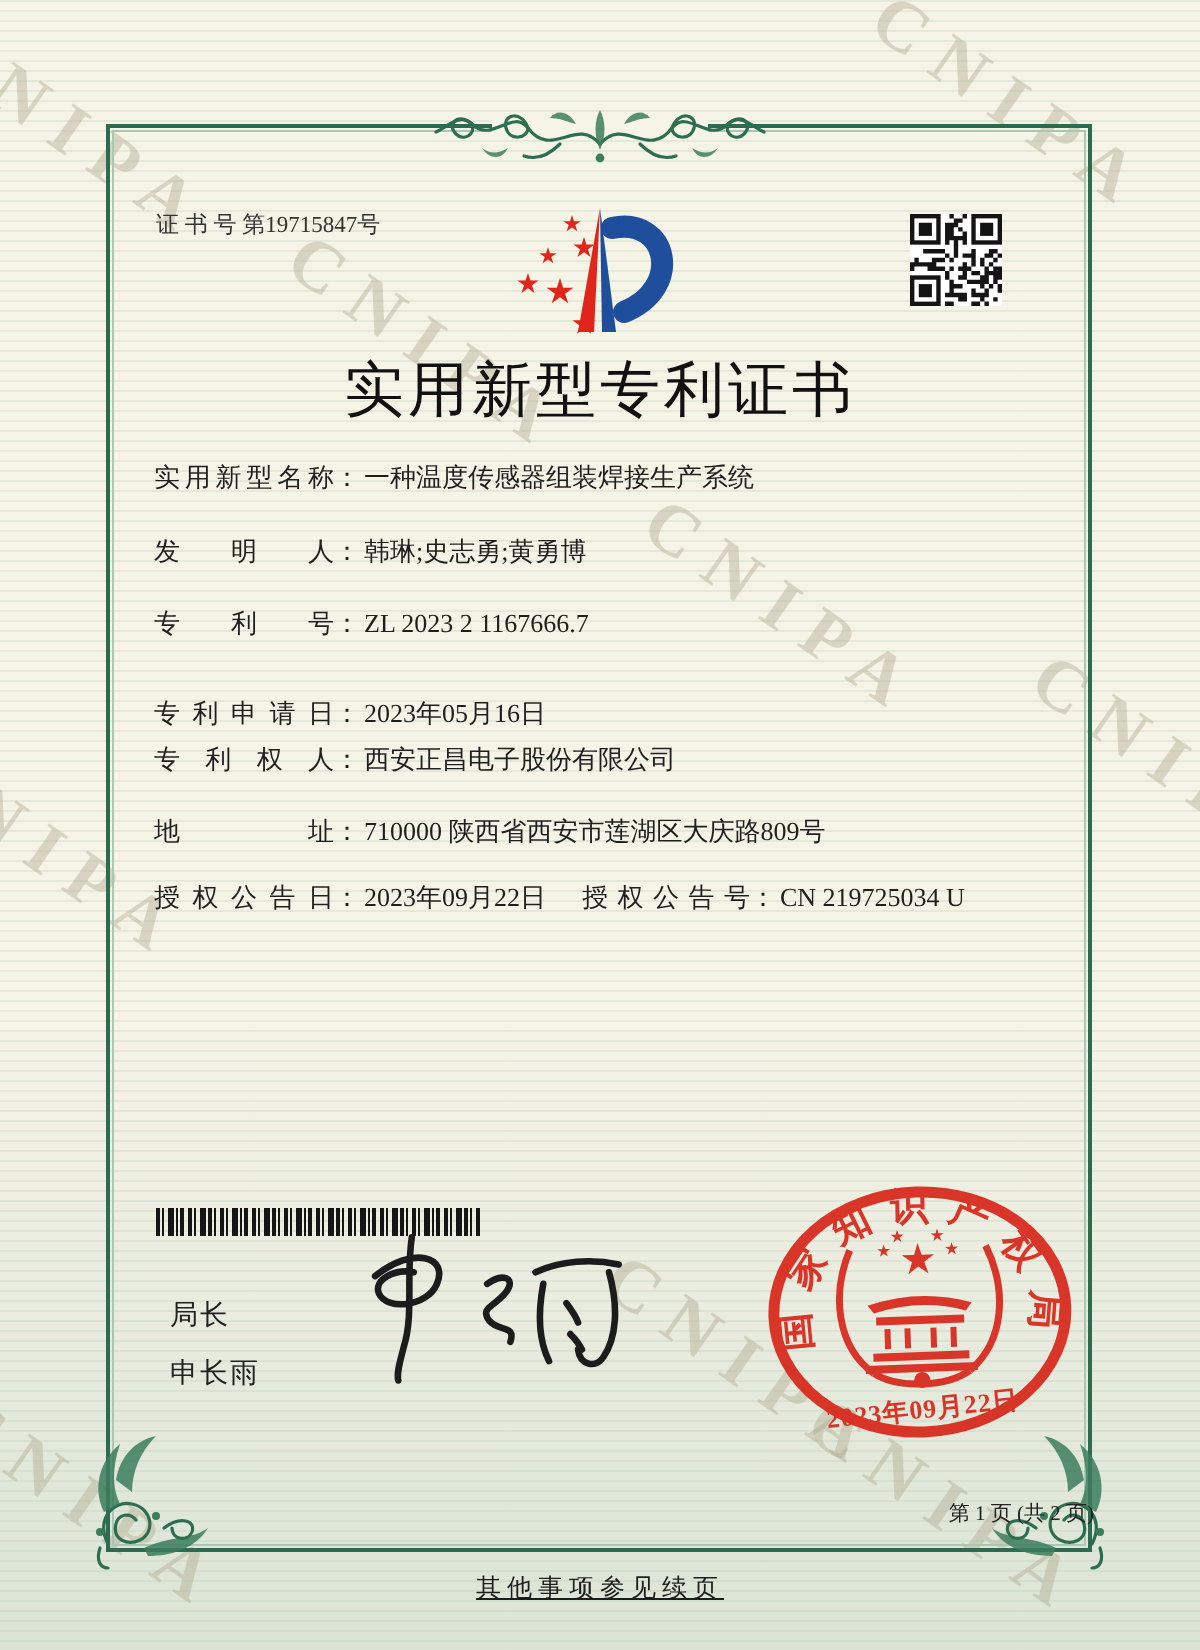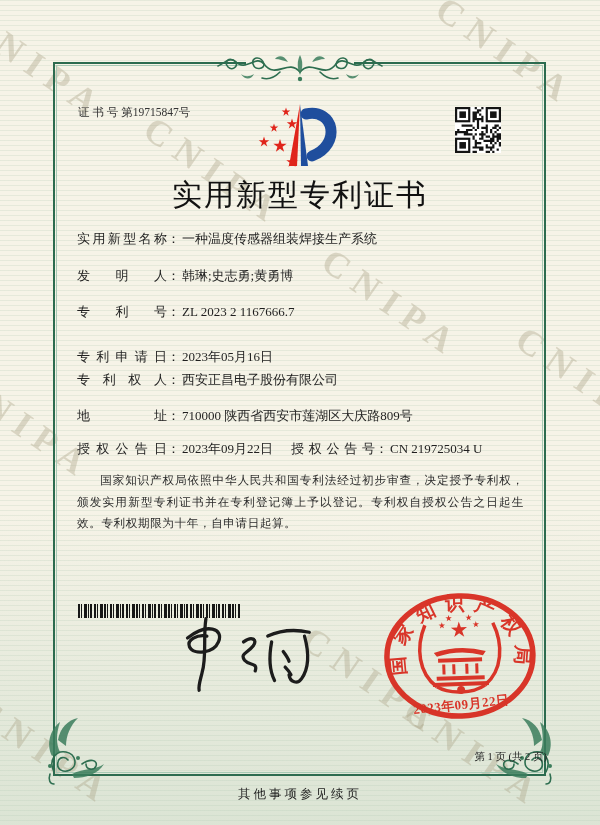--- a/index.html
+++ b/index.html
@@ -36,21 +36,21 @@
   .fgroup2 .flabel{width:84px;}
   .legal{position:absolute;left:77px;top:470px;width:447px;z-index:4;
     font-size:11.6px;line-height:21.5px;letter-spacing:.6px;text-align:justify;color:#2b2b2b;}
   .legal p{margin:0;text-indent:2em;}
   .barcode{position:absolute;left:78px;top:604px;z-index:4;}
   .signatory{position:absolute;left:85px;top:649px;z-index:4;font-size:14px;letter-spacing:1px;}
   .signatory div{margin-bottom:11px;}
   .sig{position:absolute;left:174px;top:612px;z-index:4;}
   .seal{position:absolute;left:380px;top:588px;z-index:5;opacity:.93;transform:rotate(-2deg);}
   .page-ind{position:absolute;left:53px;top:750px;width:494px;text-align:right;font-size:10.5px;z-index:4;color:#222;}
-  .note{position:absolute;left:0;top:786px;width:600px;text-align:center;font-size:12.5px;letter-spacing:3px;z-index:4;color:#1d1d1d;}
+  .note{position:absolute;left:0;top:786px;width:600px;text-align:center;font-size:12.5px;letter-spacing:3px;z-index:4;color:#1d1d1d;text-decoration:underline;}
   .g-stroke{stroke:#2e6e50;fill:none;stroke-width:1.6;stroke-linecap:round;}
   .g-fill{fill:#3b7d5c;opacity:.85;}
 </style>
 </head>
 <body>
 
 <div class="page">
   <div class="pattern"></div>
   <div class="tint"></div>
 
@@ -156,21 +156,20 @@
     <span class="flabel">地址</span><span class="fcolon">：</span><span class="fval">710000 陕西省西安市莲湖区大庆路809号</span>
   </div>
   <div class="frow" style="top:440px">
     <span class="flabel">授权公告日</span><span class="fcolon">：</span><span class="fval">2023年09月22日</span>
     <span class="fgroup2">
       <span class="flabel">授权公告号</span><span class="fcolon">：</span><span class="fval">CN 219725034 U</span>
     </span>
   </div>
 
   <div class="legal">
-    <p>国家知识产权局依照中华人民共和国专利法经过初步审查，决定授予专利权，颁发实用新型专利证书并在专利登记簿上予以登记。专利权自授权公告之日起生效。专利权期限为十年，自申请日起算。</p>
   </div>
 
   <svg class="barcode" width="164" height="14" viewBox="0 0 164 14">
     <g id="barcode-bars">
         <rect x="0" y="0" width="2" height="14" fill="#161616"></rect>
         <rect x="3" y="0" width="1" height="14" fill="#161616"></rect>
         <rect x="6" y="0" width="3" height="14" fill="#161616"></rect>
         <rect x="10" y="0" width="1" height="14" fill="#161616"></rect>
         <rect x="12" y="0" width="2" height="14" fill="#161616"></rect>
         <rect x="16" y="0" width="2" height="14" fill="#161616"></rect>
@@ -215,20 +214,24 @@
         <rect x="140" y="0" width="2" height="14" fill="#161616"></rect>
         <rect x="144" y="0" width="2" height="14" fill="#161616"></rect>
         <rect x="147" y="0" width="1" height="14" fill="#161616"></rect>
         <rect x="150" y="0" width="3" height="14" fill="#161616"></rect>
         <rect x="154" y="0" width="2" height="14" fill="#161616"></rect>
         <rect x="157" y="0" width="1" height="14" fill="#161616"></rect>
         <rect x="160" y="0" width="2" height="14" fill="#161616"></rect>
       </g>
   </svg>
 
+  <div class="signatory">
+    <div>局长</div>
+    <div>申长雨</div>
+  </div>
 
   <svg class="sig" width="145" height="84" viewBox="0 0 150 85">
     <g fill="none" stroke="#1c1c1c" stroke-width="3.4" stroke-linecap="round">
       <path d="M14,26 C34,10 52,16 46,30 C41,42 20,44 16,35 C13,28 24,22 34,24"></path>
       <path d="M33,6 C30,26 34,46 29,62 C27,70 25,76 26,80"></path>
       <path d="M72,30 C80,24 87,27 82,34 C76,42 68,42 73,49 C78,55 87,51 84,60"></path>
       <path d="M97,24 C110,18 126,17 140,20"></path>
       <path d="M101,30 C98,46 99,60 104,70"></path>
       <path d="M135,24 C140,42 139,58 132,68 C128,74 120,72 119,64"></path>
       <path d="M113,40 C116,44 118,47 119,50"></path>

